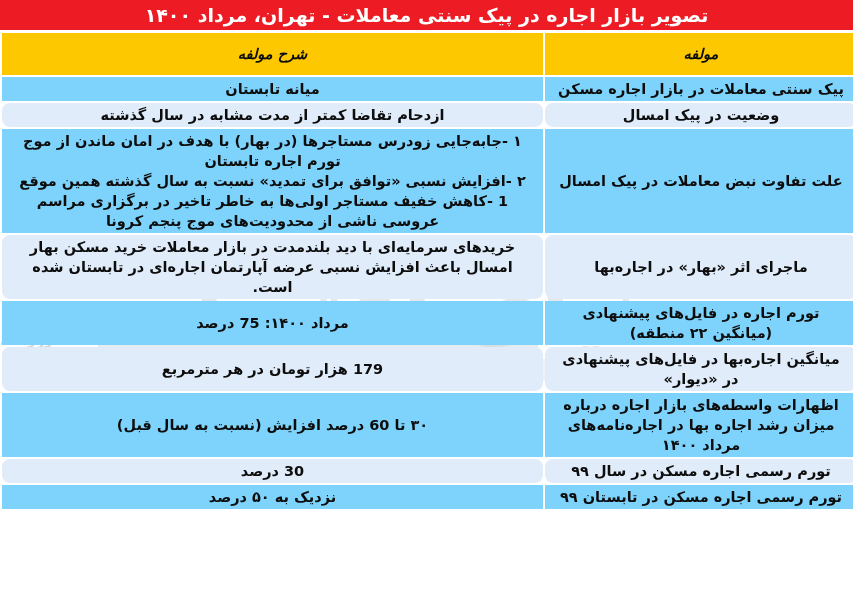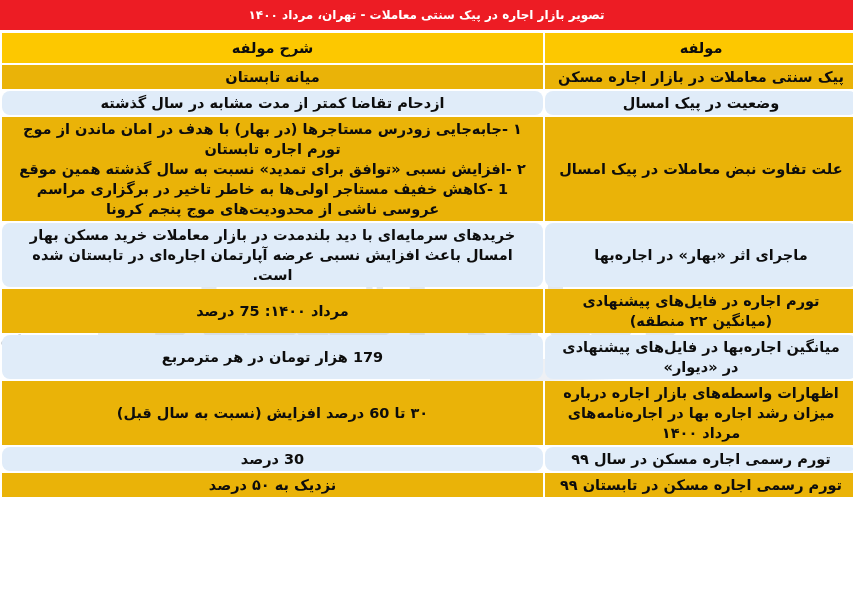--- a/index.html
+++ b/index.html
@@ -28,21 +28,21 @@
     position: absolute;
     top: 0;
     left: 0;
     width: 853px;
     height: 30px;
     background: #ed1c24;
     color: #ffffff;
     display: flex;
     align-items: center;
     justify-content: center;
-    font-size: 12px;
+    font-size: 19px;
     font-weight: bold;
     letter-spacing: 0;
     direction: rtl;
     box-sizing: border-box;
   }
 
   
   .tbl {
     position: absolute;
     top: 31px;
@@ -64,24 +64,25 @@
     box-sizing: border-box;
   }
   col.c-key  { width: 312px; }
   col.c-val  { width: 541px; }
 
   .hdr-cell {
     background: #fdc800;
     color: #111111;
     font-size: 16px;
     font-weight: bold;
-    height: 30px;
-  }
-
-  .row-a td { background: #eab308; }
+    height: 42px;
+    font-style: italic;
+  }
+
+  .row-a td { background: #7dd3fc; }
   .row-b td { background: #e0ecf9; border-radius: 8px; }
 
   .multi {
     white-space: pre-line;
   }
 
   
   .watermark {
     position: absolute;
     left: 0;

